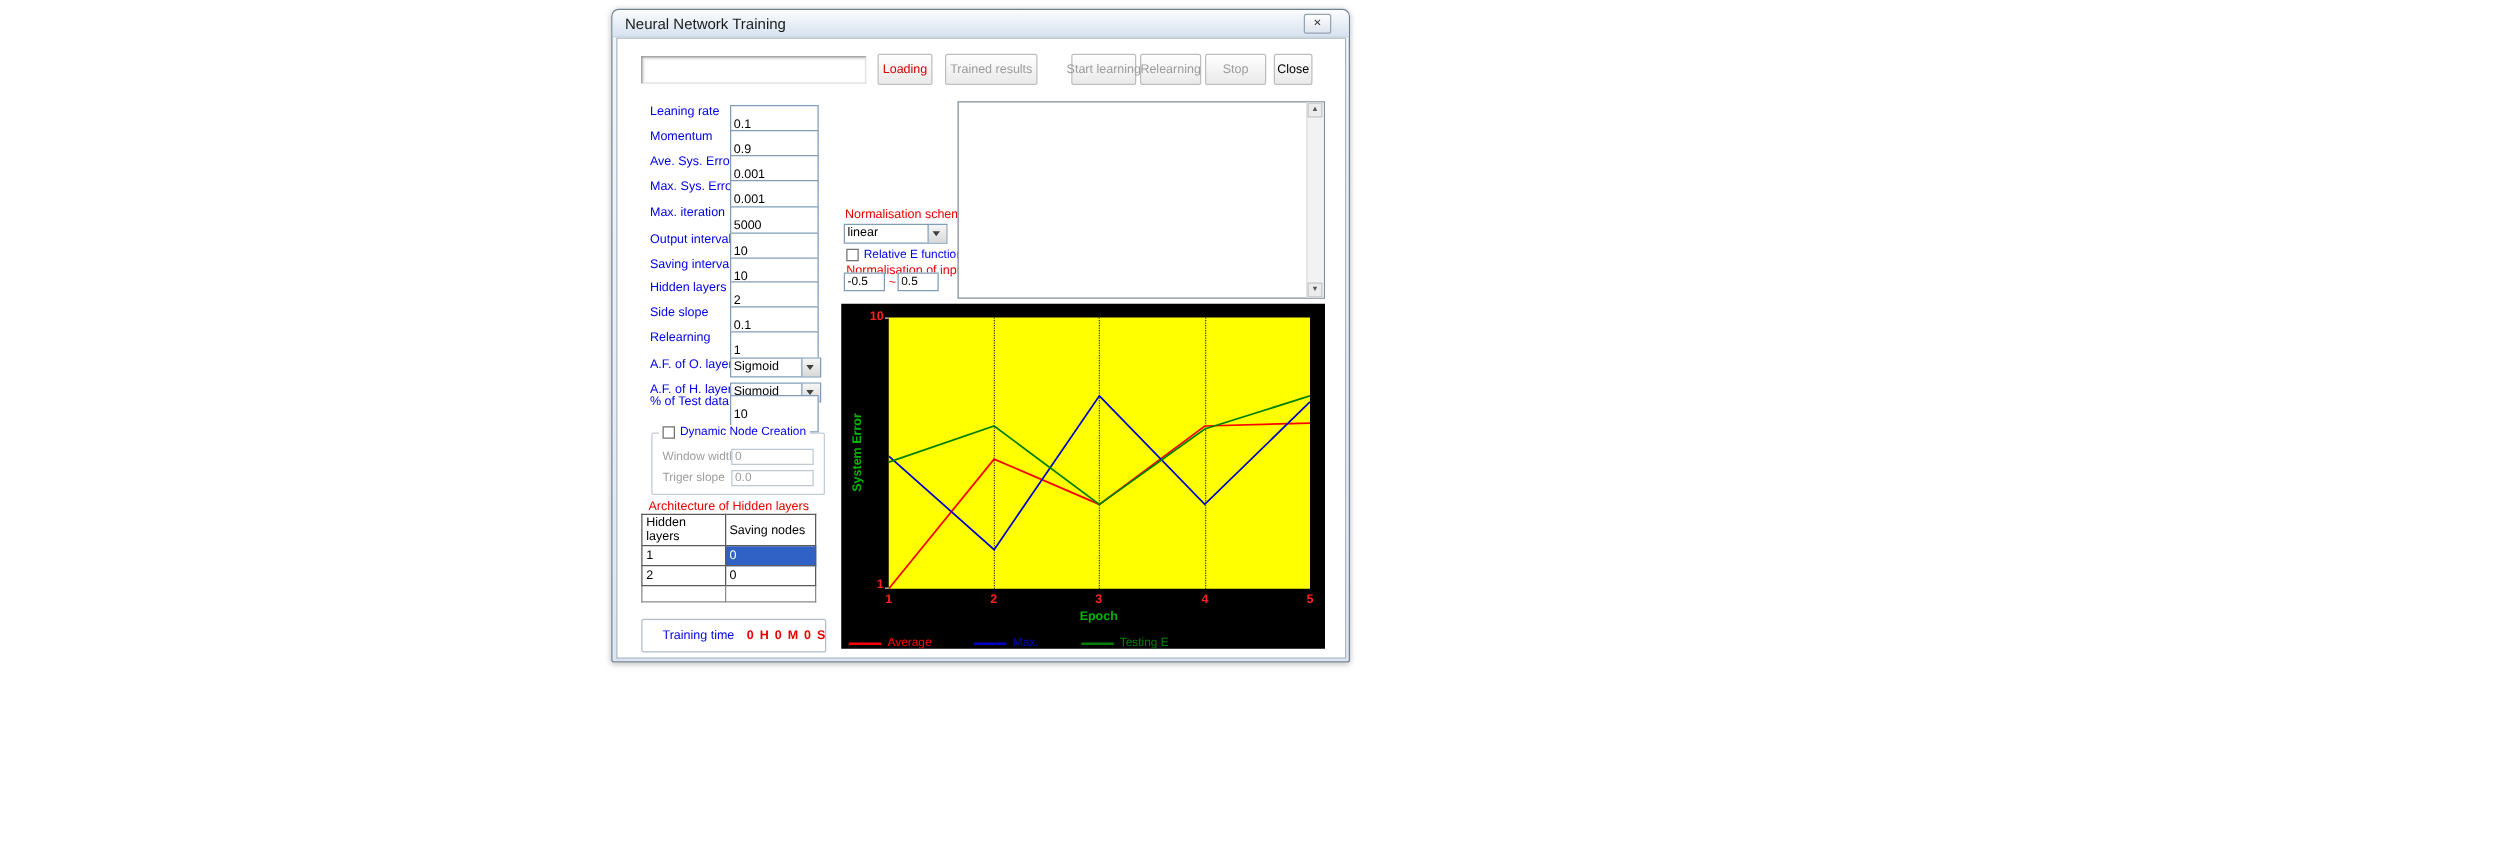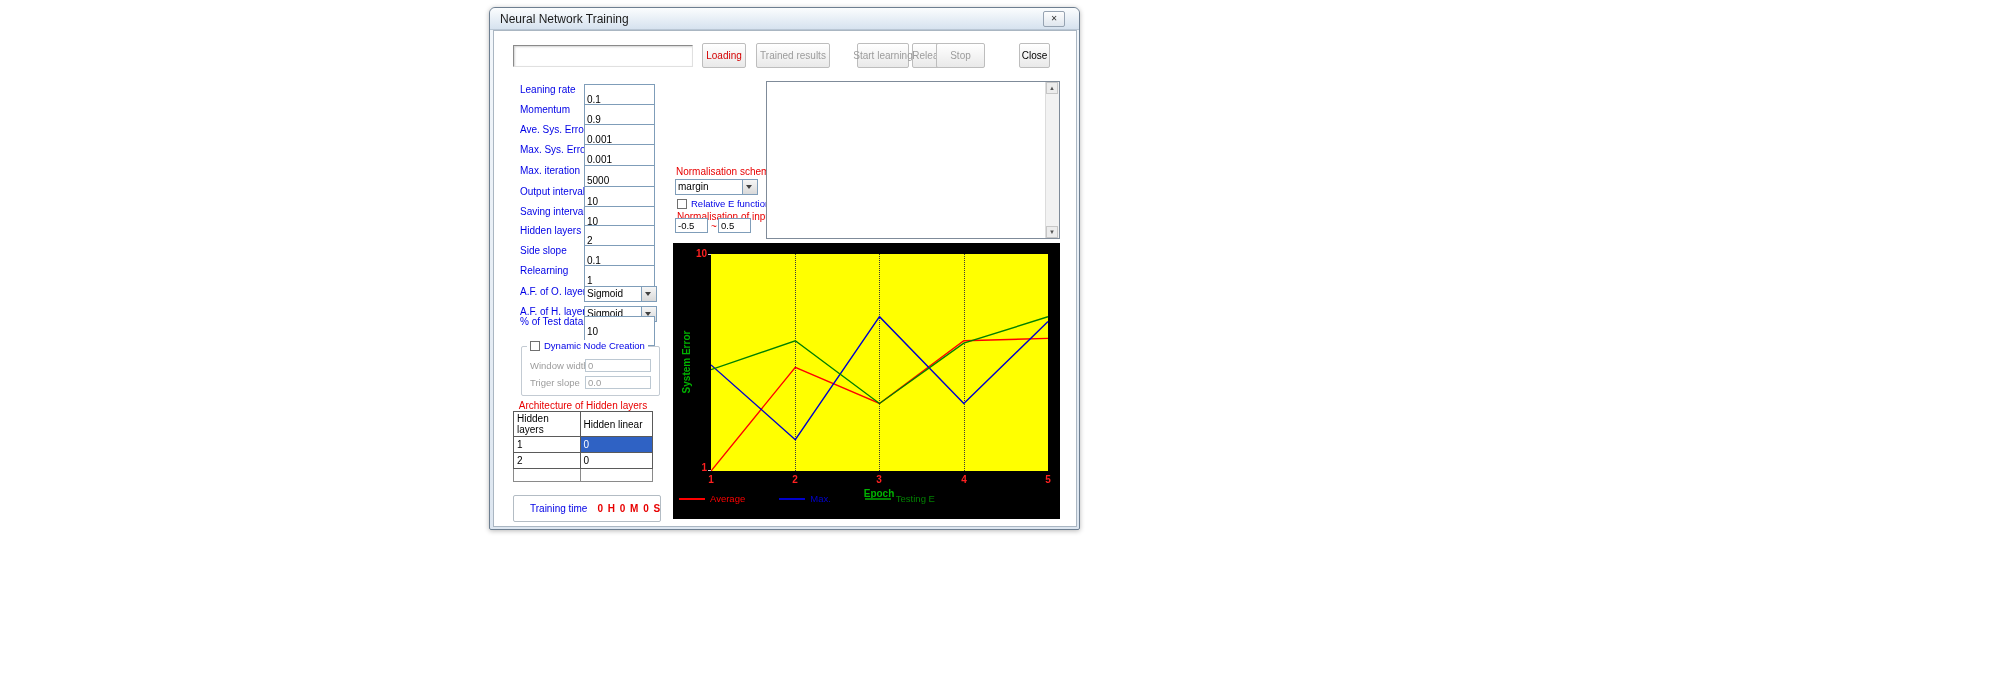--- a/index.html
+++ b/index.html
@@ -24,21 +24,21 @@
     box-shadow:inset 1px 1px 2px rgba(0,0,0,.18);font-size:10px;}
   .tbtn{position:absolute;top:35px;height:23px;background:linear-gradient(#ffffff,#e9e9e9);
     border:1px solid #bdbdbd;border-radius:2px;font-size:10px;text-align:center;
     display:flex;align-items:center;justify-content:center;white-space:nowrap;cursor:default;}
   .tbtn.red{color:#d40000;}
   .tbtn.disabled{color:#9c9c9c;}
   .b-loading{left:212px;width:42px;}
   .b-trained{left:266px;width:72px;}
   .b-start{left:367px;width:50px;}
   .b-relearn{left:422px;width:47px;}
-  .b-stop{left:446px;width:47px;}
+  .b-stop{left:474px;width:47px;}
   .b-close2{left:529px;width:29px;}
 
   
   .frow{position:absolute;left:30px;height:17px;display:flex;}
   .flabel{width:64px;flex:none;color:#0000e6;font-size:10px;white-space:nowrap;}
   .finput{width:71px;height:30px;border:1px solid #7f9db9;font-size:10px;padding:0 2px;
     font-family:"Liberation Sans",sans-serif;box-sizing:border-box;background:#fff;}
   .combo{width:73px;height:16px;border:1px solid #7f9db9;background:#fff;display:flex;box-sizing:border-box;}
   .combo-text{flex:1;font-size:10px;padding:1px 2px;white-space:nowrap;overflow:hidden;}
   .combo-arrow{width:14px;flex:none;background:linear-gradient(#f6f6f6,#d9d9d9);border-left:1px solid #7f9db9;position:relative;}
@@ -100,21 +100,21 @@
   .chart-panel{position:absolute;left:183px;top:235px;width:387px;height:276px;background:#000;overflow:hidden;}
   .plot{position:absolute;left:38px;top:11px;width:337px;height:217px;background:#ffff00;}
   .gridline{position:absolute;top:0;height:217px;width:0;border-left:1px dotted #3a3a3a;}
   #chart-svg{position:absolute;left:0;top:0;width:337px;height:217px;display:block;}
   .ylabel{position:absolute;left:-41px;top:113px;width:110px;height:12px;text-align:center;
     color:#00b400;font-size:10px;font-weight:bold;transform:rotate(-90deg);white-space:nowrap;}
   .ytick{position:absolute;left:16px;width:18px;text-align:right;color:#ff2020;font-size:10px;font-weight:bold;}
   .ytick-mark{position:absolute;left:35px;width:3px;height:1px;background:#d0d0d0;}
   .xtick{position:absolute;top:231px;width:12px;text-align:center;color:#ff2020;font-size:10px;font-weight:bold;}
   .xlabel{position:absolute;left:146px;top:245px;width:120px;text-align:center;color:#00b400;font-size:10px;font-weight:bold;}
-  .legend{position:absolute;left:6px;top:250px;display:flex;align-items:center;justify-content:flex-end;}
+  .legend{position:absolute;left:6px;top:266px;display:flex;align-items:center;justify-content:flex-end;}
   .legend-item{display:flex;align-items:center;}
   .legend-item + .legend-item{margin-left:34px;}
   .legend-swatch{width:26px;height:2px;margin-right:5px;}
   .legend-label{font-size:9.5px;white-space:nowrap;}
 </style>
 </head>
 <body>
 
 <div id="dialog">
   <div class="titlebar">
@@ -204,21 +204,21 @@
       <span class="dlabel">Triger slope</span>
       <input class="dinput" value="0.0" style="">
     </div>
   </div>
 
   <div class="arch-title">Architecture of Hidden layers</div>
   <table class="arch-table">
     <tbody>
         <tr>
       <th class="col1">Hidden layers</th>
-      <th class="col2">Hidden linear</th>
+      <th class="col2">Saving nodes</th>
     </tr>
     <tr>
       <td>1</td>
       <td class="sel">0</td>
     </tr>
     <tr>
       <td>2</td>
       <td>0</td>
     </tr>
     <tr class="empty">
@@ -229,21 +229,21 @@
     </table>
 
   <div class="time-box">
     <span class="time-label">Training time</span>
     <span class="time-value">0 H 0 M 0 S</span>
   </div>
 
 
   <div class="red-label" style="left:186px;top:158px">Normalisation scheme</div>
   <div class="combo combo-linear">
-    <span class="combo-text">margin</span>
+    <span class="combo-text">linear</span>
     <span class="combo-arrow"></span>
   </div>
   <div class="rel-row">
     <span class="checkbox"></span>
     <span class="rel-label">Relative E function</span>
   </div>
   <div class="red-label" style="left:187px;top:203px">Normalisation of inputs</div>
   <input class="norm-input" style="left: 185px; top: 210px;" value="-0.5">
   <span class="norm-sep">~</span>
   <input class="norm-input" style="left: 228px; top: 210px;" value="0.5">

